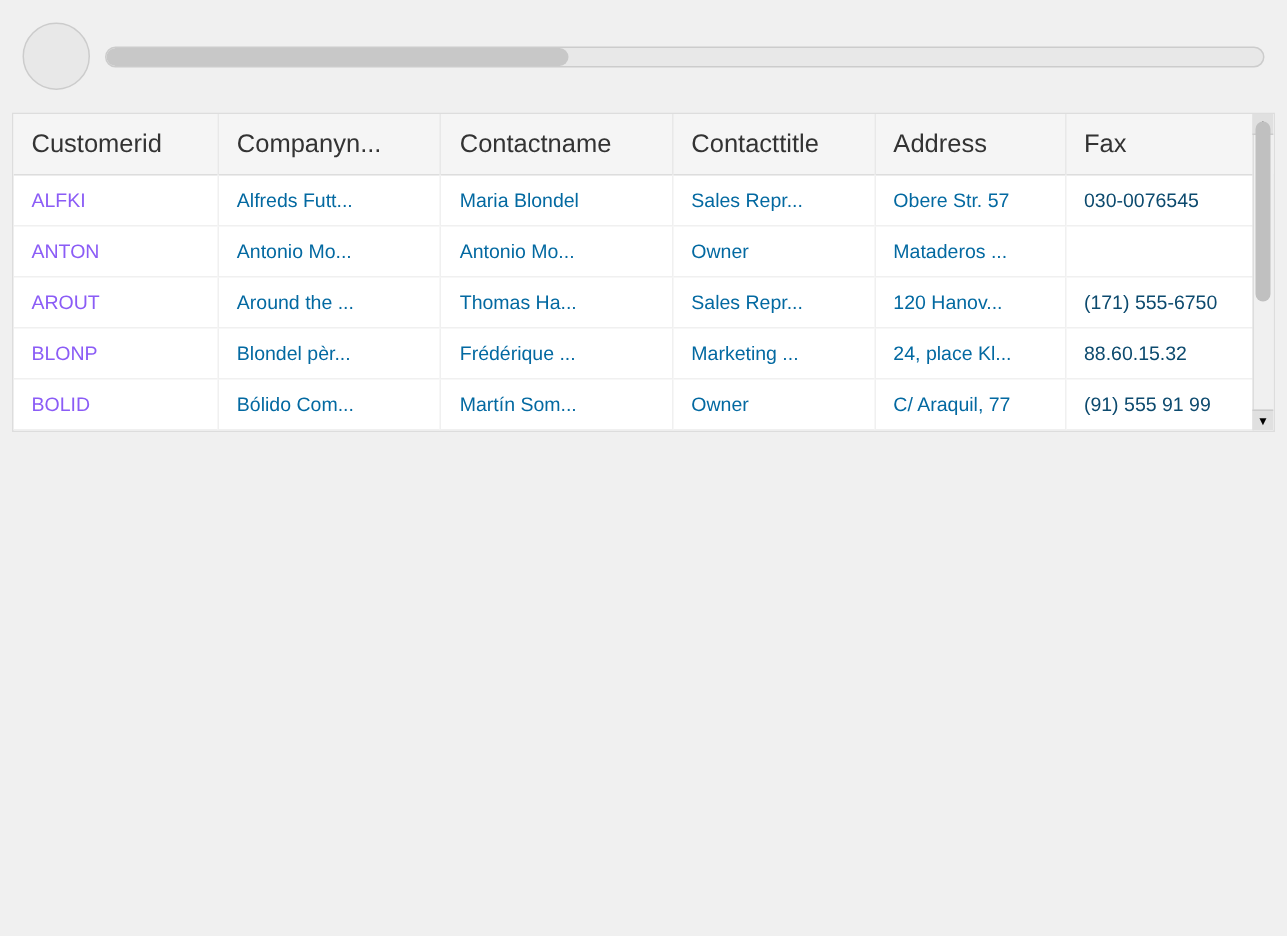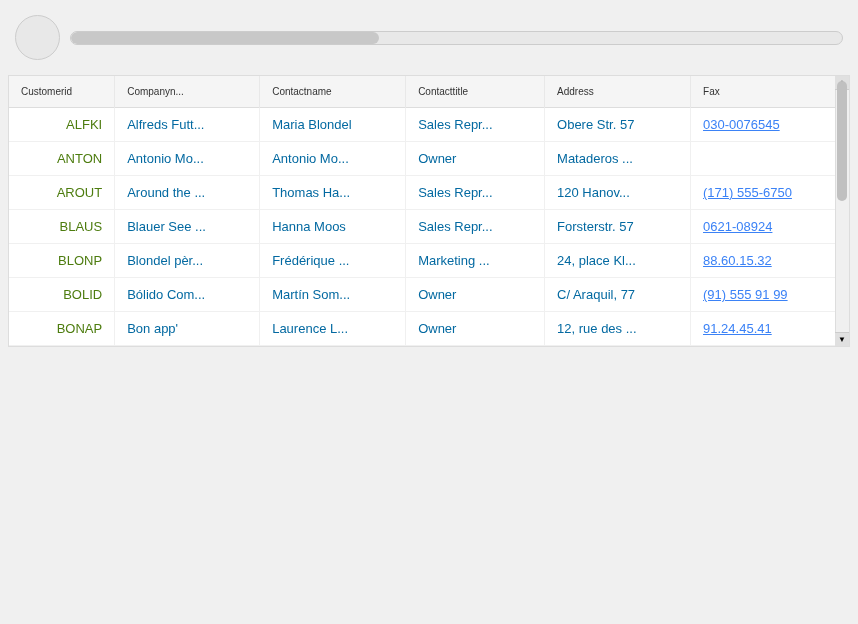--- a/index.html
+++ b/index.html
@@ -71,21 +71,21 @@
     thead tr {
       background: #f5f5f5;
       border-bottom: 1px solid #ddd;
     }
 
     thead th {
       padding: 10px 12px;
       text-align: left;
       font-weight: normal;
       color: #333;
-      font-size: 10px;
+      font-size: 17px;
       border-right: 1px solid #e8e8e8;
     }
 
     thead th:last-child {
       border-right: none;
     }
 
     tbody tr {
       border-bottom: 1px solid #f0f0f0;
     }
@@ -99,28 +99,26 @@
       overflow: hidden;
       text-overflow: ellipsis;
       max-width: 130px;
     }
 
     tbody td:last-child {
       border-right: none;
     }
 
     .customer-id {
-      color: #4d7c0f;
+      color: #8b5cf6;
       font-weight: normal;
-      text-align: right;
     }
 
     .fax-col {
-      color: #3b82f6;
-      text-decoration: underline;
+      color: #0c4a6e;
     }
 
     .scrollbar-track {
       position: absolute;
       right: 0;
       top: 0;
       bottom: 0;
       width: 14px;
       background: #f0f0f0;
       border-left: 1px solid #ddd;
@@ -207,50 +205,34 @@
         </tr>
         <tr>
           <td class="customer-id">AROUT</td>
           <td>Around the ...</td>
           <td>Thomas Ha...</td>
           <td>Sales Repr...</td>
           <td>120 Hanov...</td>
           <td class="fax-col">(171) 555-6750</td>
         </tr>
         <tr>
-          <td class="customer-id">BLAUS</td>
-          <td>Blauer See ...</td>
-          <td>Hanna Moos</td>
-          <td>Sales Repr...</td>
-          <td>Forsterstr. 57</td>
-          <td class="fax-col">0621-08924</td>
-        </tr>
-        <tr>
           <td class="customer-id">BLONP</td>
           <td>Blondel pèr...</td>
           <td>Frédérique ...</td>
           <td>Marketing ...</td>
           <td>24, place Kl...</td>
           <td class="fax-col">88.60.15.32</td>
         </tr>
         <tr>
           <td class="customer-id">BOLID</td>
           <td>Bólido Com...</td>
           <td>Martín Som...</td>
           <td>Owner</td>
           <td>C/ Araquil, 77</td>
           <td class="fax-col">(91) 555 91 99</td>
-        </tr>
-        <tr>
-          <td class="customer-id">BONAP</td>
-          <td>Bon app'</td>
-          <td>Laurence L...</td>
-          <td>Owner</td>
-          <td>12, rue des ...</td>
-          <td class="fax-col">91.24.45.41</td>
         </tr>
       </tbody>
   </table>
   <div class="scrollbar-track">
     <div class="scrollbar-arrow-up">▲</div>
     <div class="scrollbar-thumb"></div>
     <div class="scrollbar-arrow-down">▼</div>
   </div>
 </div>
 

